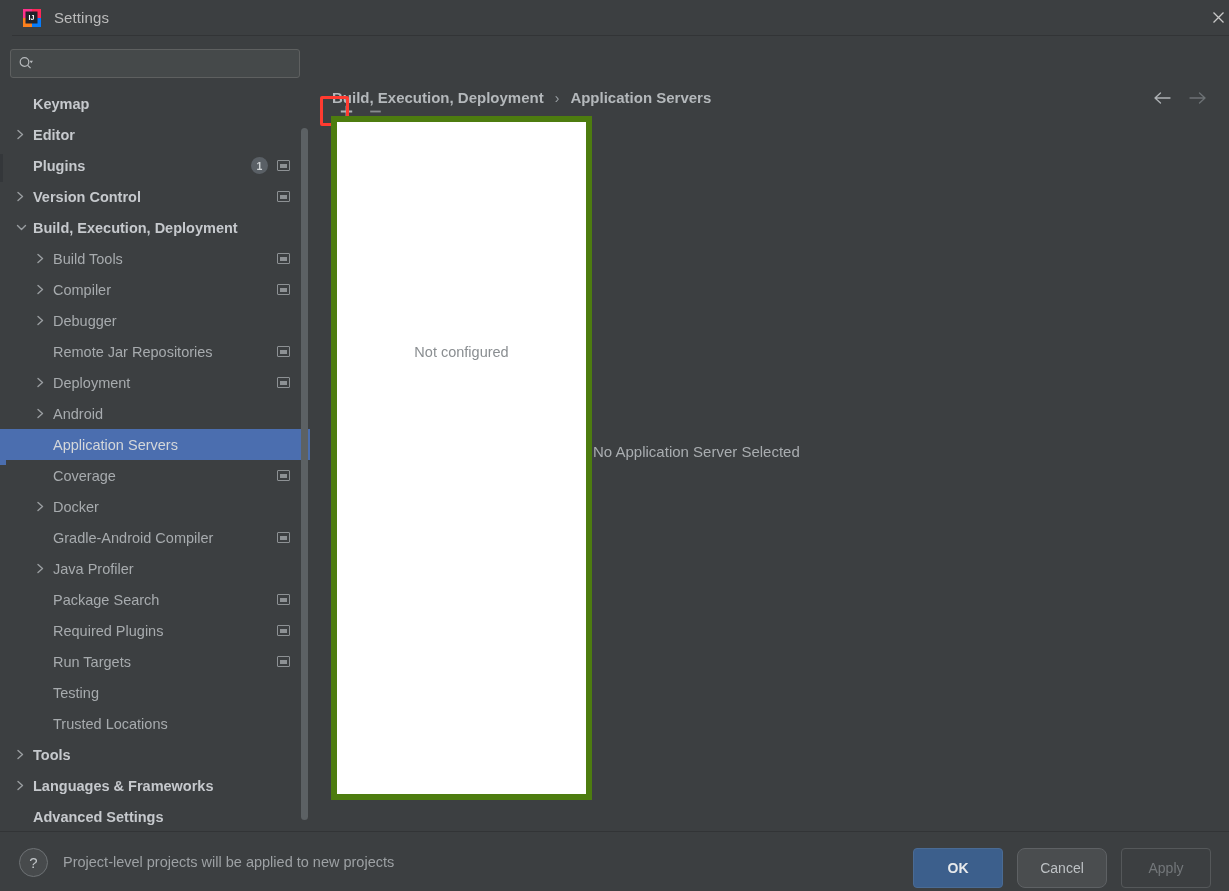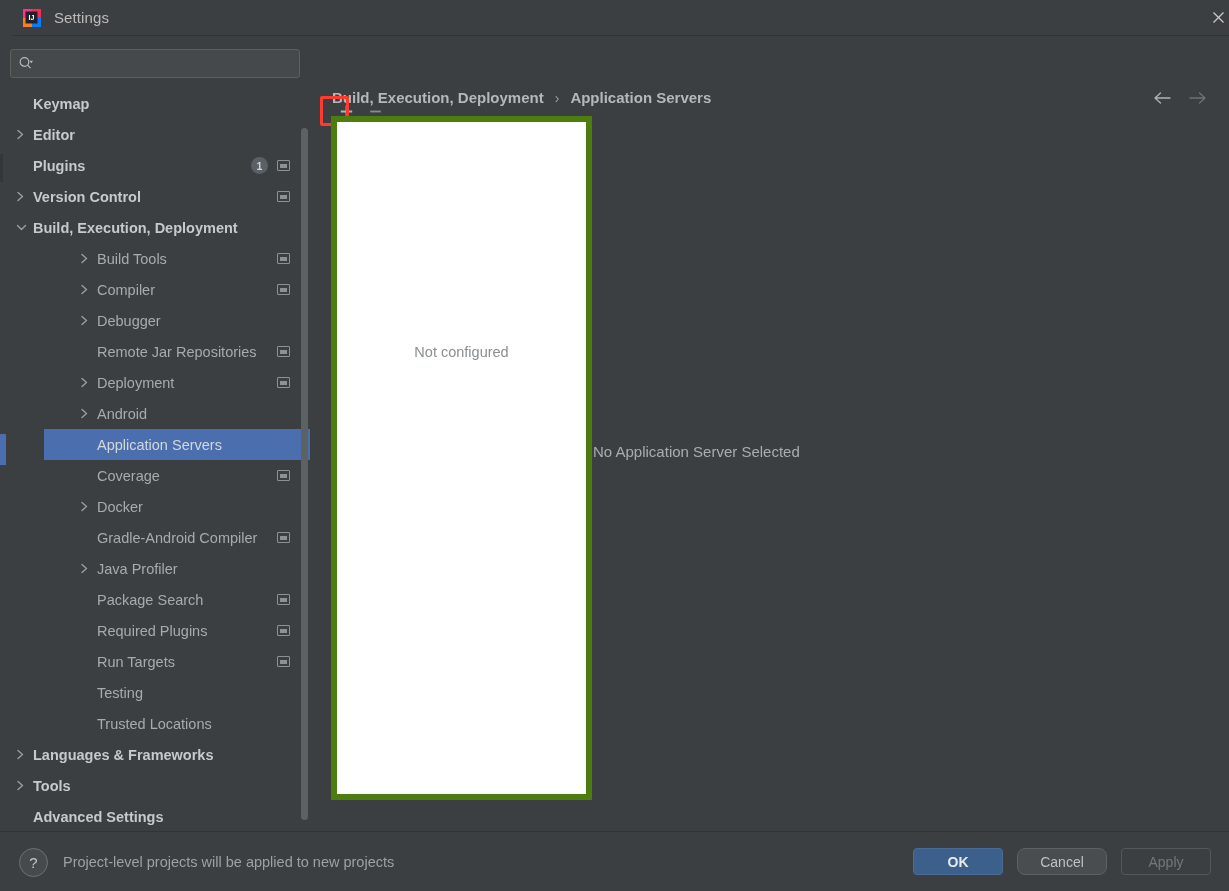--- a/index.html
+++ b/index.html
@@ -98,21 +98,21 @@
     position: relative;
     height: 31px;
     display: flex;
     align-items: center;
     padding-right: 18px;
     color: #bababa;
     font-size: 14.5px;
     white-space: nowrap;
   }
   .tree-row.level0 { padding-left: 16px; }
-  .tree-row.level1 { padding-left: 36px; margin-left: 44px; }
+  .tree-row.level1 { padding-left: 36px; }
   .tree-row.top   { font-weight: bold; color: #c6c9cd; }
   .tree-row.child { color: #a7abae; font-weight: normal; }
   .tree-row.selected {
     background: #4b6eaf;
     color: #d4d7da;
   }
   .tree-row.selected .arrow { color: #d4d7da; }
 
   .arrow {
     width: 17px;
@@ -295,21 +295,21 @@
     color: #9da1a4;
   }
   .footer-buttons {
     position: absolute;
     right: 18px; top: 16px;
     display: flex;
     align-items: center;
     gap: 14px;
   }
   .btn {
-    height: 27px;
+    height: 40px;
     min-width: 90px;
     padding: 0 16px;
     border-radius: 4px;
     font-size: 14px;
     font-family: "Liberation Sans", sans-serif;
     display: flex; align-items: center; justify-content: center;
     border: 1px solid transparent;
   }
   .btn.primary {
     background: #3c5f8c;
@@ -570,30 +570,30 @@
           </span>
           <span class="tree-label">Trusted Locations</span>
           <span class="row-spacer"></span>
         </div>
         <div class="tree-row level0 top">
           <span class="arrow">
             <svg width="9" height="11" viewBox="0 0 9 11">
               <path d="M2 1.5 L6.5 5.5 L2 9.5" stroke="currentColor" stroke-width="1.4" fill="none" stroke-linecap="round" stroke-linejoin="round"></path>
             </svg>
           </span>
+          <span class="tree-label">Tools</span>
+          <span class="row-spacer"></span>
+        </div>
+        <div class="tree-row level0 top">
+          <span class="arrow">
+            <svg width="9" height="11" viewBox="0 0 9 11">
+              <path d="M2 1.5 L6.5 5.5 L2 9.5" stroke="currentColor" stroke-width="1.4" fill="none" stroke-linecap="round" stroke-linejoin="round"></path>
+            </svg>
+          </span>
           <span class="tree-label">Languages &amp; Frameworks</span>
-          <span class="row-spacer"></span>
-        </div>
-        <div class="tree-row level0 top">
-          <span class="arrow">
-            <svg width="9" height="11" viewBox="0 0 9 11">
-              <path d="M2 1.5 L6.5 5.5 L2 9.5" stroke="currentColor" stroke-width="1.4" fill="none" stroke-linecap="round" stroke-linejoin="round"></path>
-            </svg>
-          </span>
-          <span class="tree-label">Tools</span>
           <span class="row-spacer"></span>
         </div>
         <div class="tree-row level0 top">
           <span class="arrow empty">
             <svg width="9" height="11" viewBox="0 0 9 11">
               <path d="M2 1.5 L6.5 5.5 L2 9.5" stroke="currentColor" stroke-width="1.4" fill="none" stroke-linecap="round" stroke-linejoin="round"></path>
             </svg>
           </span>
           <span class="tree-label">Advanced Settings</span>
           <span class="row-spacer"></span>

